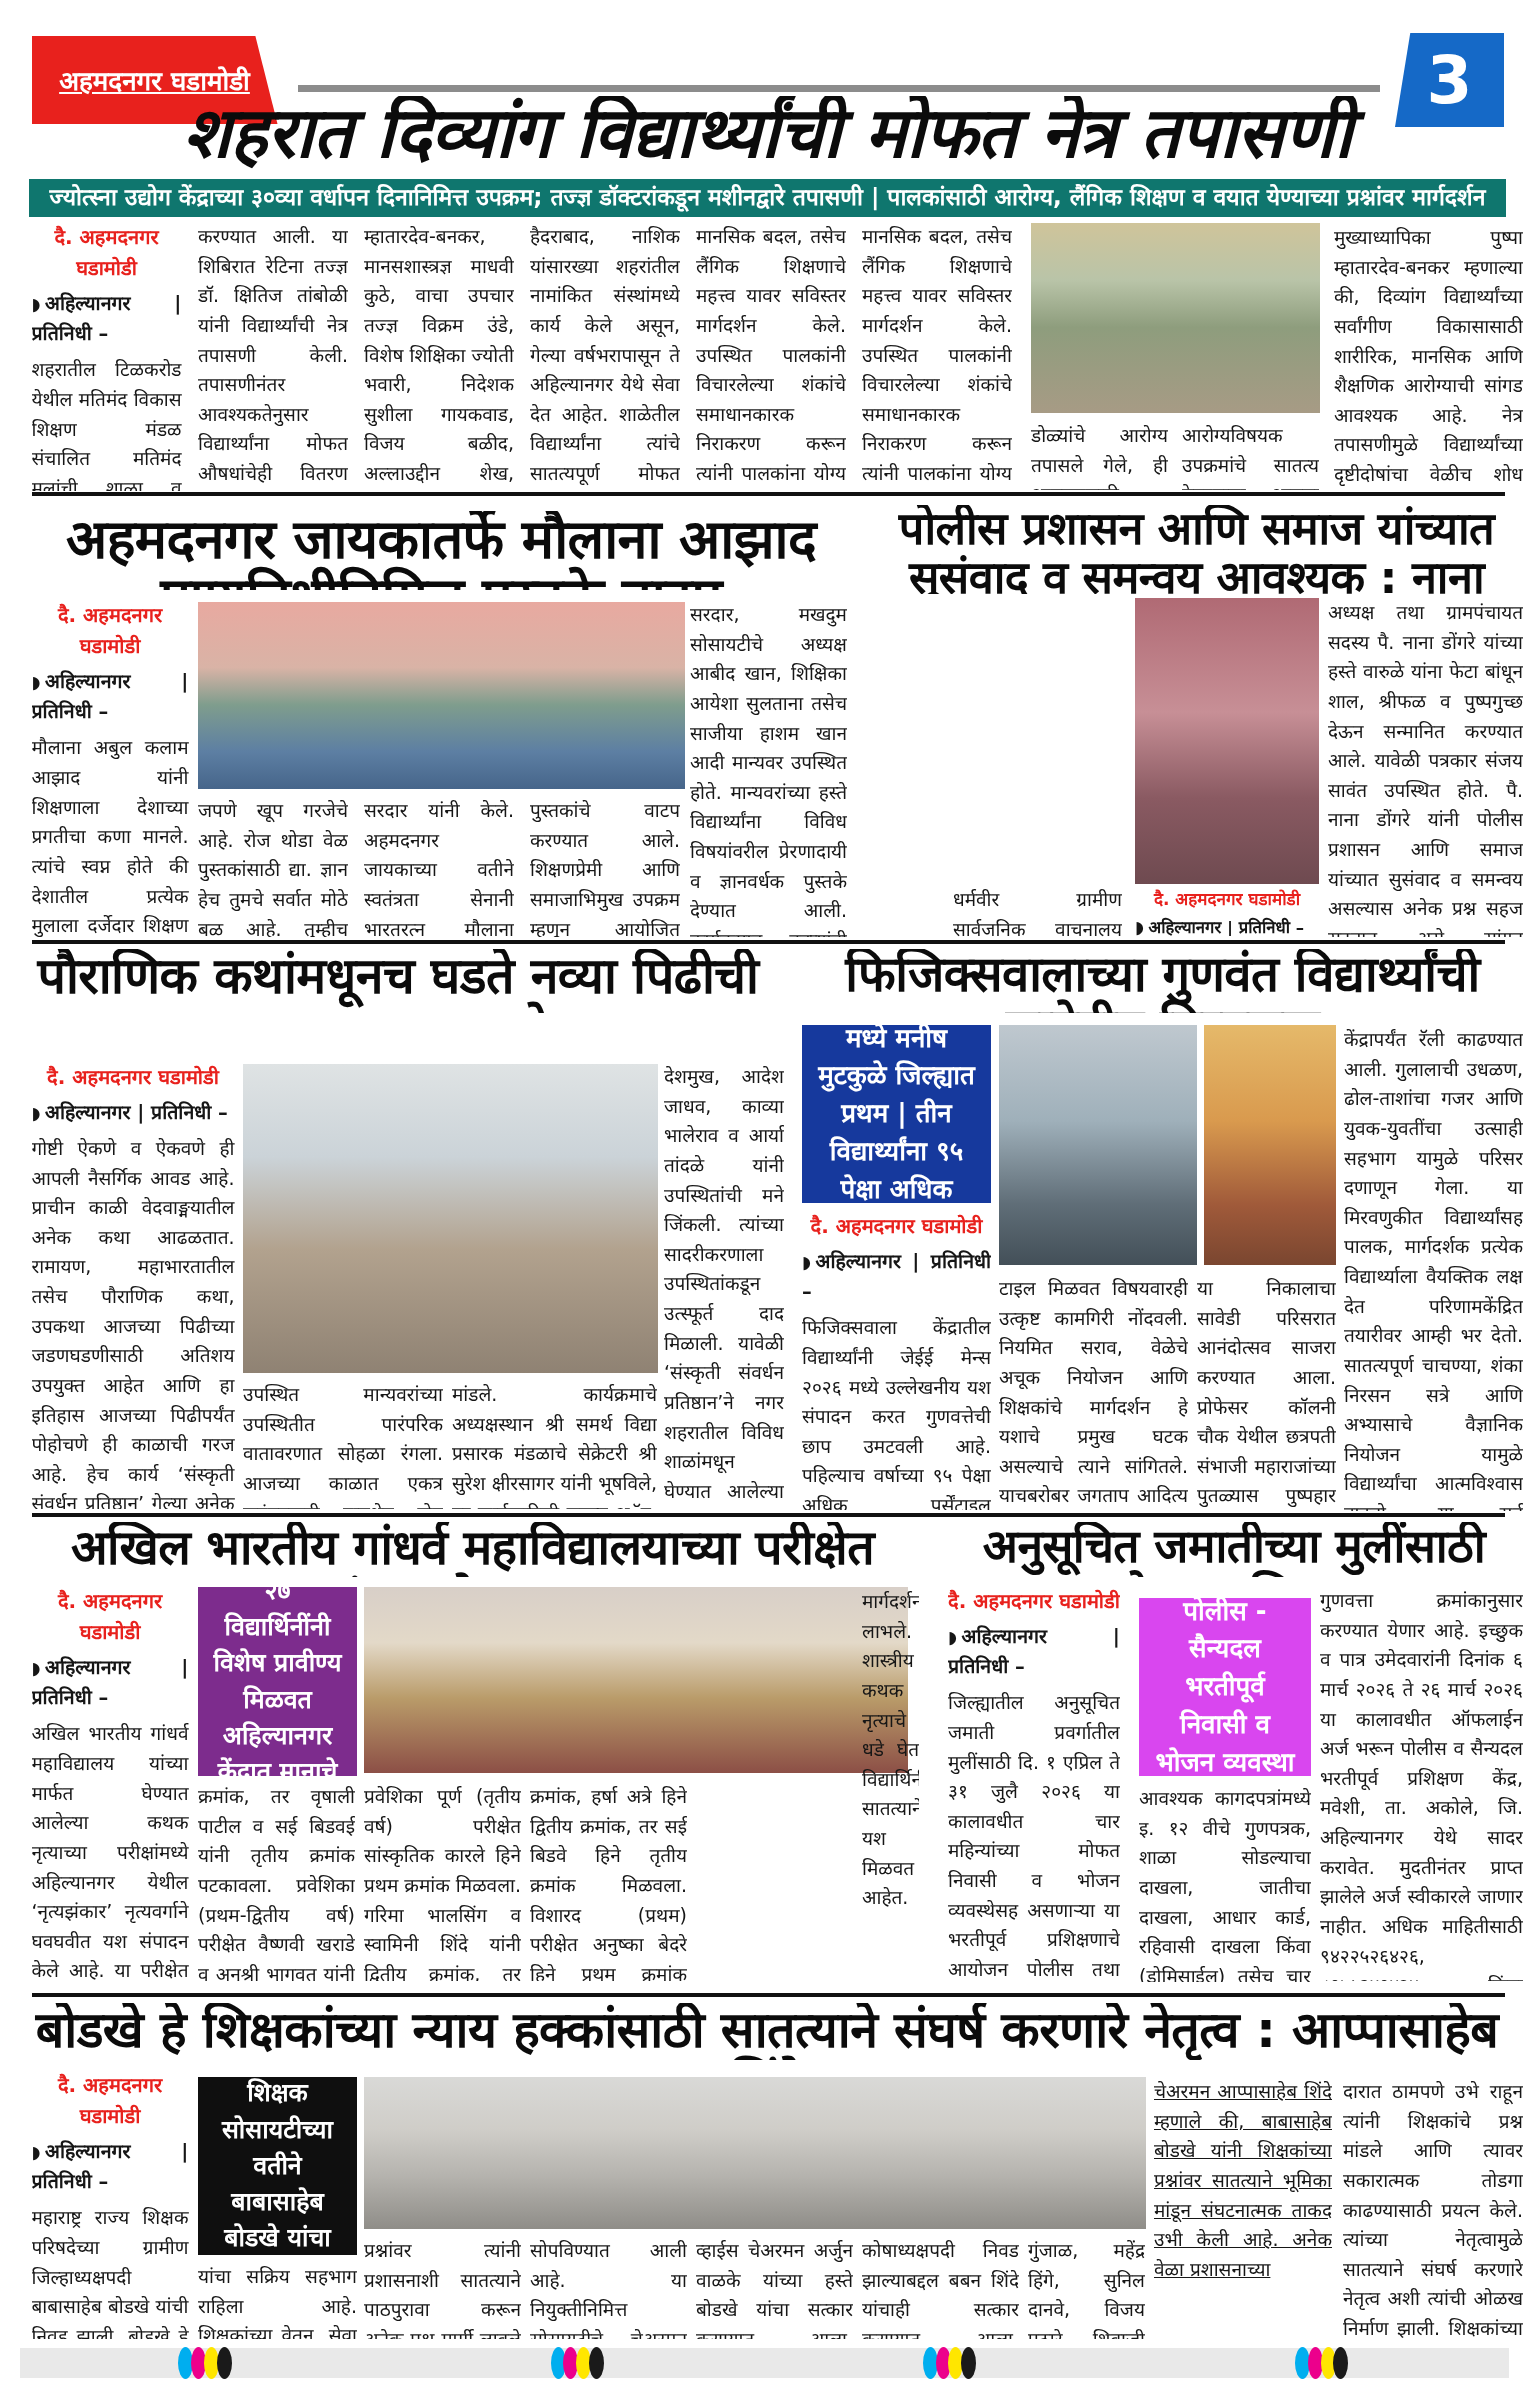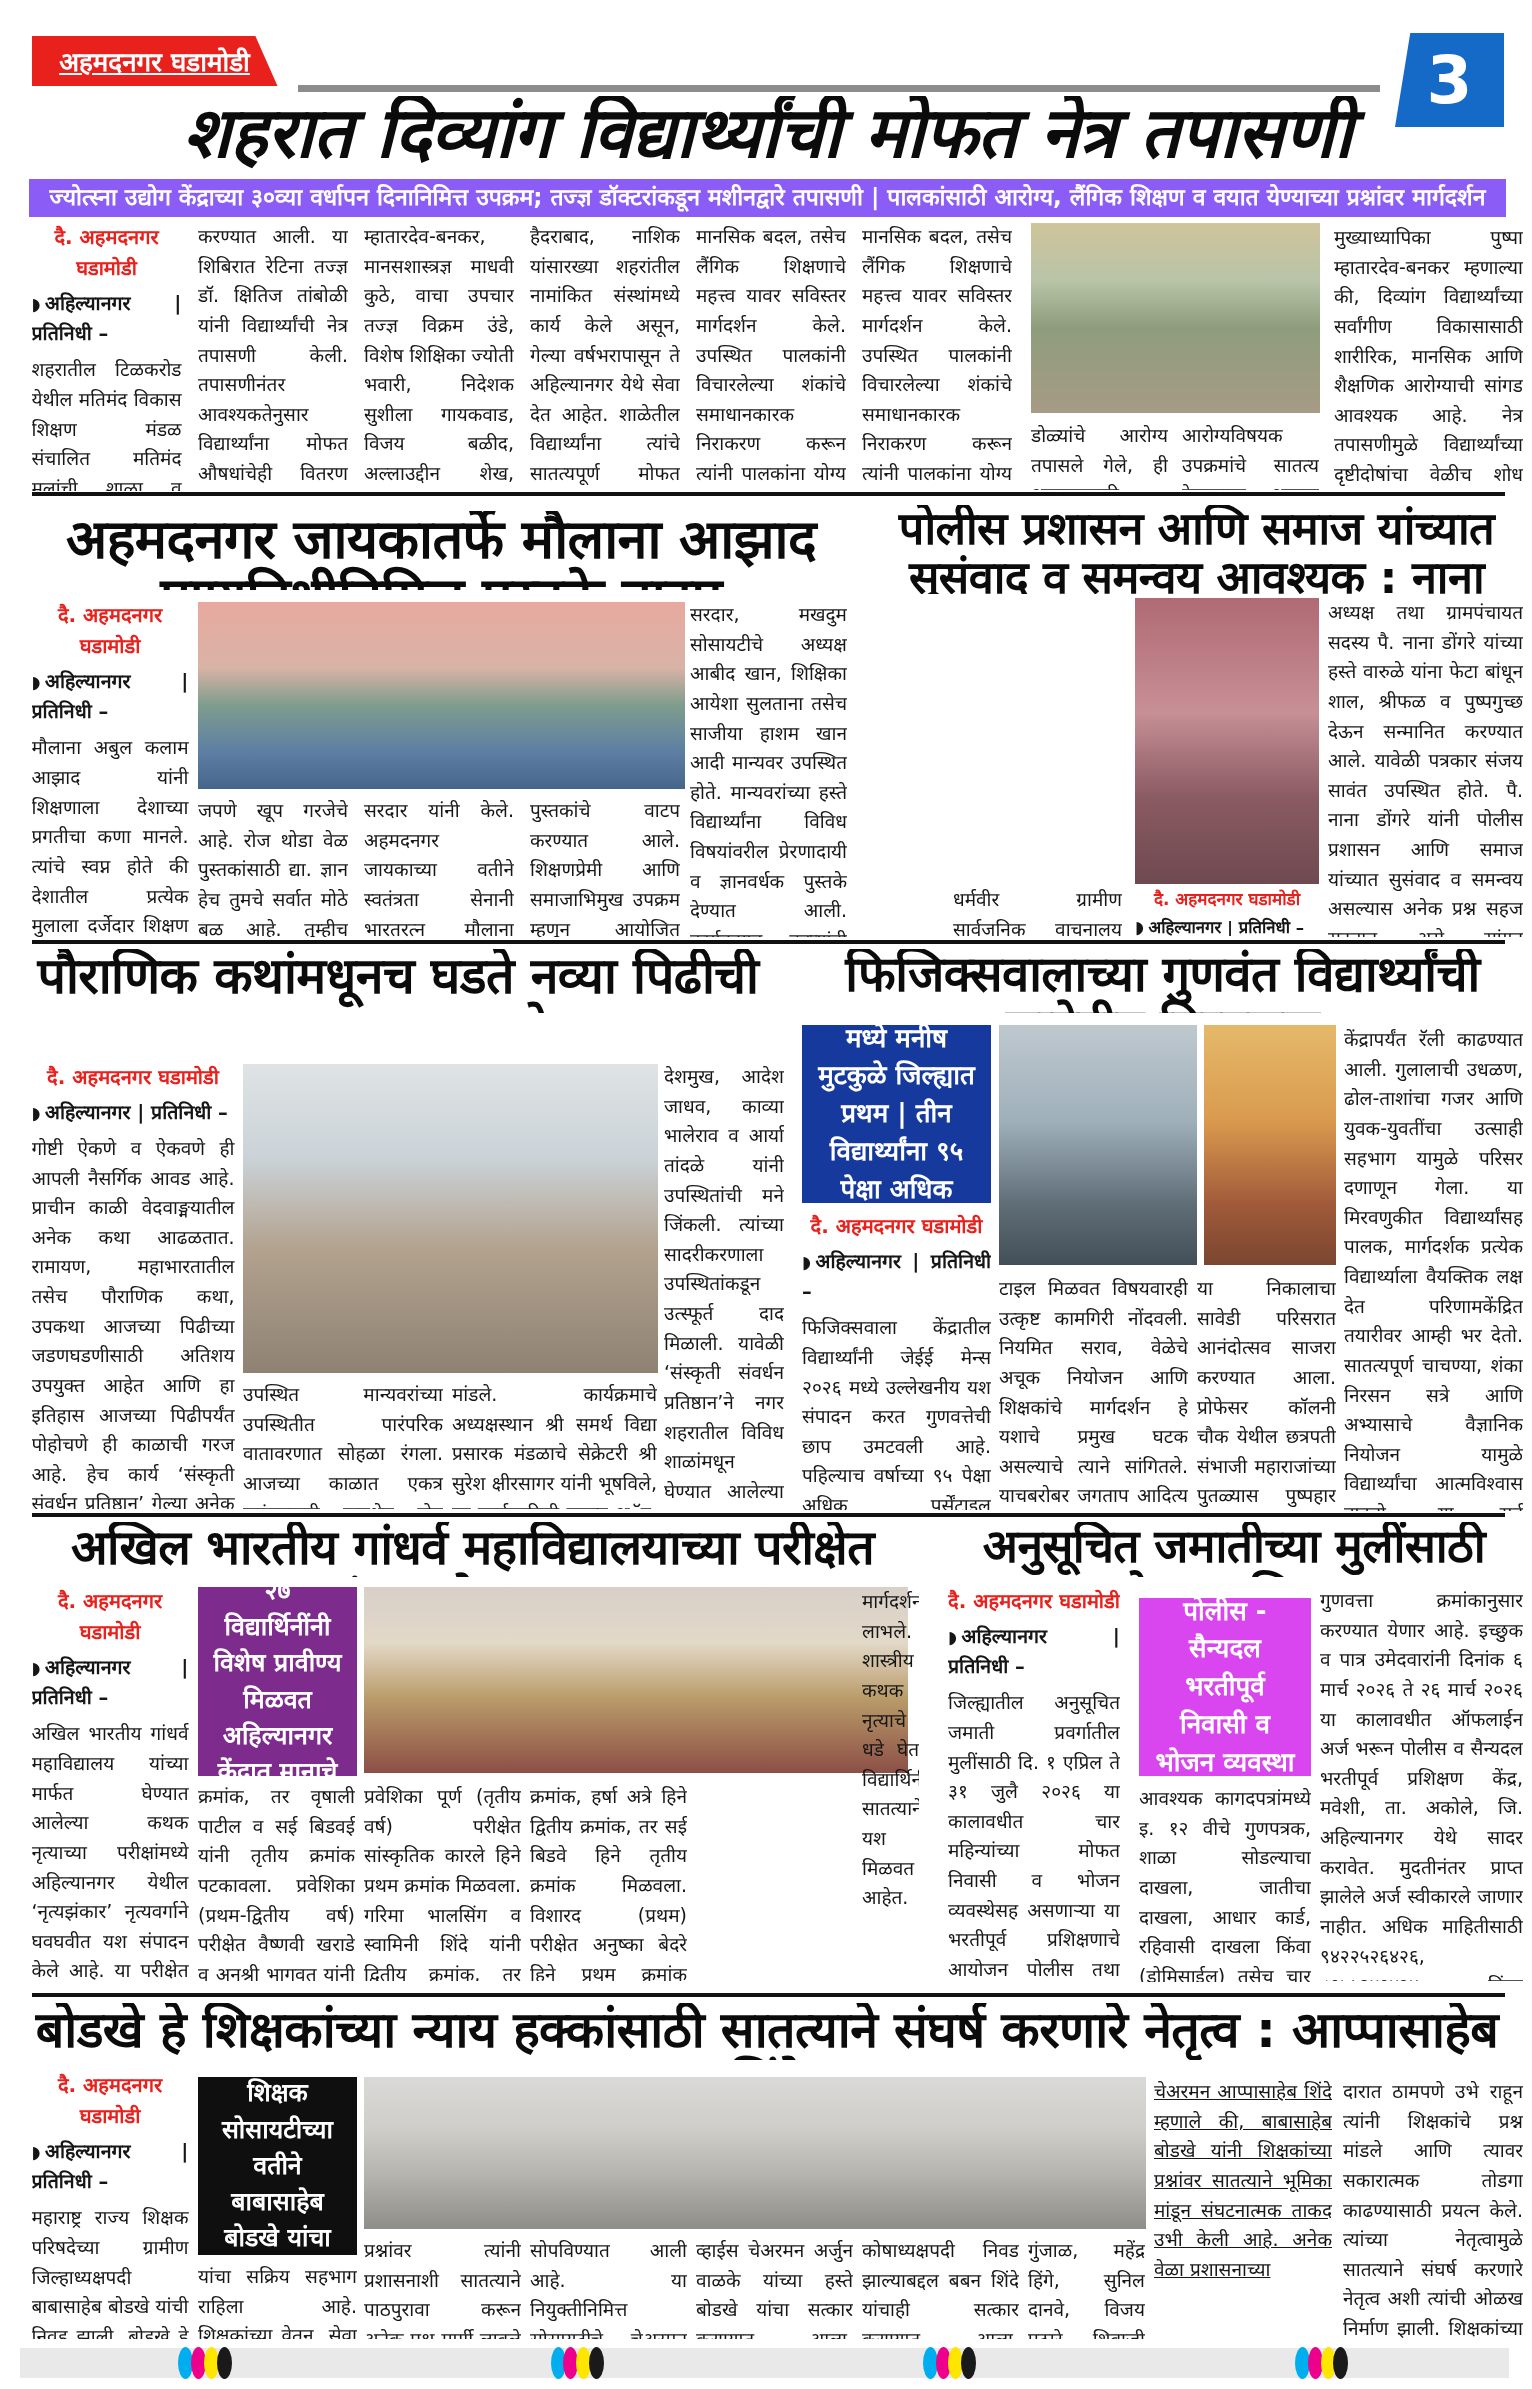--- a/index.html
+++ b/index.html
@@ -31,30 +31,30 @@
   .datebar{font-weight:700;font-size:27.5px;color:#111;text-align:right;}
   .cmyk{background:#e9e9e9;display:flex;align-items:center;justify-content:space-around;}
   .marks{display:flex;}
   .marks i{display:block;width:15px;height:32px;border-radius:50%;margin-left:-2.3px;}
 </style>
 </head>
 <body>
 
 <div id="page">
 
-  <div class="abs brand" style="left:31.5px;top:36px;width:246px;height:50px;">
+  <div class="abs brand" style="left:31.5px;top:36px;width:246px;height:88px;">
     <span>अहमदनगर घडामोडी</span>
   </div>
   <div class="abs pagebadge" style="left:1395px;top:33px;width:109px;height:94px;">
     <span>3</span>
   </div>
   <div class="abs" style="left:298px;top:85px;width:1082px;height:6.9px;background:#8c8c8c;"></div>
 
   <div class="abs hl" style="left:31.5px;top:96px;width:1472px;height:80px;font-size:70px;font-style:italic;">शहरात दिव्यांग विद्यार्थ्यांची मोफत नेत्र तपासणी</div>
-  <div class="abs k" style="left:29px;top:179px;width:1477px;height:38px;background:#8b5cf6;font-size:23px;">ज्योत्स्ना उद्योग केंद्राच्या ३०व्या वर्धापन दिनानिमित्त उपक्रम; तज्ज्ञ डॉक्टरांकडून मशीनद्वारे तपासणी | पालकांसाठी आरोग्य, लैंगिक शिक्षण व वयात येण्याच्या प्रश्नांवर मार्गदर्शन</div>
+  <div class="abs k" style="left:29px;top:179px;width:1477px;height:38px;background:#0f766e;font-size:23px;">ज्योत्स्ना उद्योग केंद्राच्या ३०व्या वर्धापन दिनानिमित्त उपक्रम; तज्ज्ञ डॉक्टरांकडून मशीनद्वारे तपासणी | पालकांसाठी आरोग्य, लैंगिक शिक्षण व वयात येण्याच्या प्रश्नांवर मार्गदर्शन</div>
 
   <div class="abs col" style="left:31.5px;top:222px;width:150px;height:269px;">
     <div class="tag">दै. अहमदनगर घडामोडी</div>
     <div class="byline"><span class="bullet">◗</span><span>अहिल्यानगर | प्रतिनिधी –</span></div>
     <div>शहरातील टिळकरोड येथील मतिमंद विकास शिक्षण मंडळ संचालित मतिमंद मुलांची शाळा व ज्योत्स्ना उद्योग केंद्र यांच्या संयुक्त विद्यमाने दिव्यांग विद्यार्थ्यांसाठी मोफत नेत्र तपासणी करण्यात आली. ज्योत्स्ना उद्योग केंद्राच्या तिसाव्या वर्धापन दिनानिमित्त हा सामाजिक उपक्रम राबविण्यात आला. शिबिरात शाळेतील सर्व दिव्यांग विद्यार्थ्यांची आधुनिक मशीनद्वारे नेत्र तपासणी</div>
   </div>
   <div class="abs col" style="left:198px;top:222px;width:150px;height:269px;">करण्यात आली. या शिबिरात रेटिना तज्ज्ञ डॉ. क्षितिज तांबोळी यांनी विद्यार्थ्यांची नेत्र तपासणी केली. तपासणीनंतर आवश्यकतेनुसार विद्यार्थ्यांना मोफत औषधांचेही वितरण करण्यात आले. दिव्यांग विद्यार्थ्यांच्या आरोग्याबाबत विशेष काळजी घेण्याच्या दृष्टीने हा उपक्रम अत्यंत उपयुक्त ठरला. कार्यक्रमास ज्योत्स्ना उद्योग केंद्र सोसायटी कार्यशाळेचे प्रमुख भाऊसाहेब कदम, मतिमंद मुलांच्या शाळेच्या मुख्याध्यापिका पुष्पा</div>
   <div class="abs col" style="left:364px;top:222px;width:150px;height:269px;">म्हातारदेव-बनकर, मानसशास्त्रज्ञ माधवी कुठे, वाचा उपचार तज्ज्ञ विक्रम उंडे, विशेष शिक्षिका ज्योती भवारी, निदेशक सुशीला गायकवाड, विजय बळीद, अल्लाउद्दीन शेख, अशोक सत्रे, बाळू मकरंद यांच्यासह विद्यार्थी, पालक, शिक्षक व कर्मचारी मोठ्या संख्येने उपस्थित होते. डॉ. क्षितिज तांबोळी हे अनुभवी नेत्रतज्ज्ञ असून, मागील एका वर्षात त्यांनी ४० हून अधिक मोफत नेत्र तपासणी शिबिरे घेऊन गरजू रुग्णांना सेवा दिली आहे. त्यांनी बेंगळुरू,</div>
   <div class="abs col" style="left:530px;top:222px;width:150px;height:269px;">हैदराबाद, नाशिक यांसारख्या शहरांतील नामांकित संस्थांमध्ये कार्य केले असून, गेल्या वर्षभरापासून ते अहिल्यानगर येथे सेवा देत आहेत. शाळेतील विद्यार्थ्यांना त्यांचे सातत्यपूर्ण मोफत मार्गदर्शन लाभत आहे. या कार्यक्रमाच्या निमित्ताने प्रसिद्ध बालरोग तज्ज्ञ डॉ. सुचित तांबोळी यांनी पालकांशी संवाद साधत दिव्यांग मुलांच्या आरोग्याशी संबंधित विविध समस्या, वयात येण्याच्या टप्प्यातील शारीरिक व</div>
   <div class="abs col" style="left:696px;top:222px;width:150px;height:269px;">मानसिक बदल, तसेच लैंगिक शिक्षणाचे महत्त्व यावर सविस्तर मार्गदर्शन केले. उपस्थित पालकांनी विचारलेल्या शंकांचे समाधानकारक निराकरण करून त्यांनी पालकांना योग्य मार्गदर्शन दिले. केंद्र प्रमुख भाऊसाहेब कदम म्हणाले की, दिव्यांग मुलांच्या आरोग्याकडे विशेष लक्ष देणे ही आपली सामूहिक जबाबदारी आहे. नेत्र तपासणीसारखा मूलभूत आरोग्य विषय अनेकदा दुर्लक्षित राहतो. या शिबिराच्या माध्यमातून विद्यार्थ्यांच्या</div>

